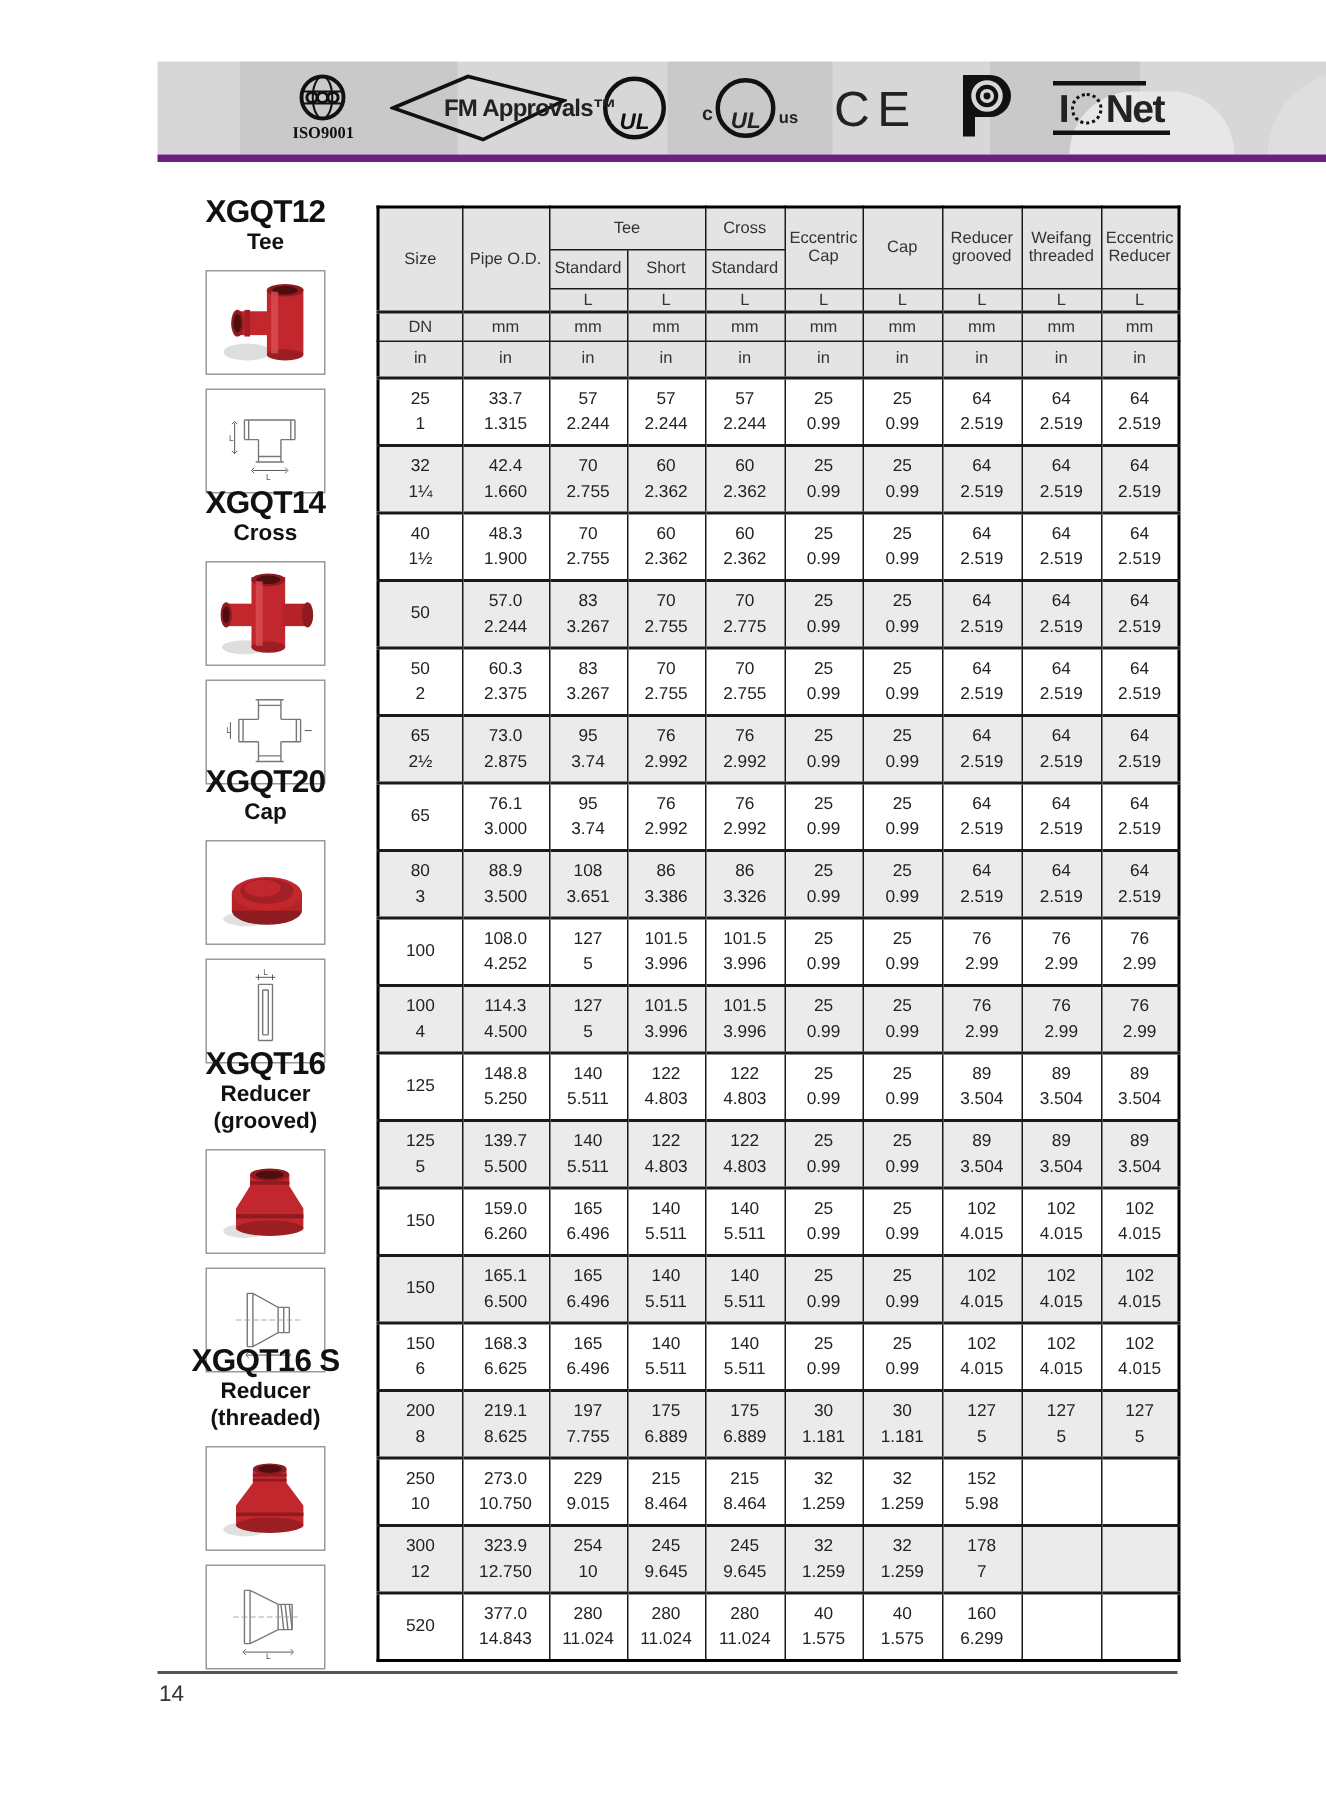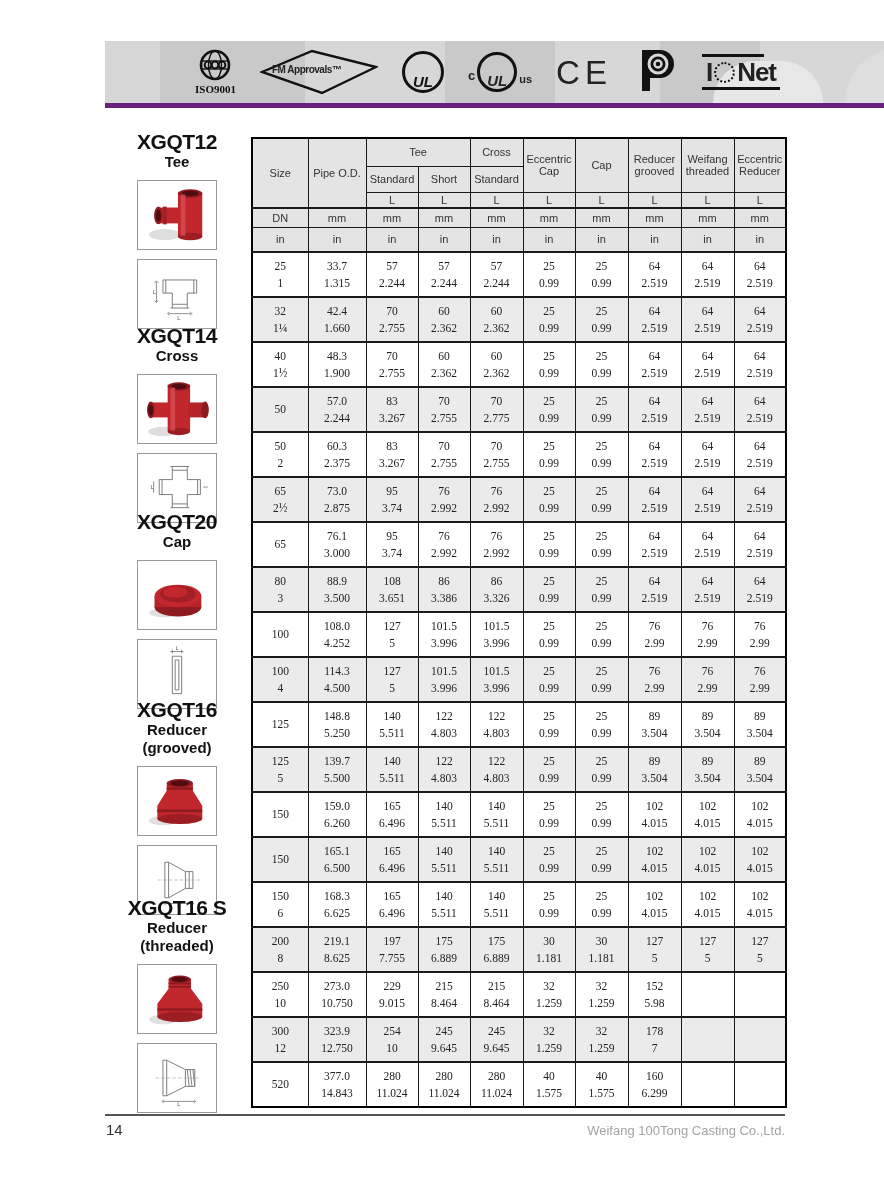--- a/index.html
+++ b/index.html
@@ -8,21 +8,21 @@
 
   
   .banner{position:absolute;left:105px;top:41px;width:779px;height:62px;background:#d7d7d7;overflow:hidden;}
   .banner .patch{position:absolute;top:0;bottom:0;background:#c9c9c9;}
   .banner .dome{position:absolute;bottom:0;background:#e7e7e7;border-radius:60px 60px 0 0;}
   .logo-row{position:absolute;left:90px;top:0;height:62px;display:flex;align-items:center;gap:24px;}
   .logo{display:flex;flex-direction:column;align-items:center;color:#111;}
   .iso-label{font-family:"Liberation Serif",serif;font-weight:bold;font-size:11px;line-height:11px;margin-top:1px;}
   .fm-wrap{position:relative;width:118px;height:46px;}
   .fm-wrap svg{position:absolute;left:0;top:0;}
-  .fm-text{position:absolute;left:12px;top:15px;font-size:10px;font-weight:bold;white-space:nowrap;letter-spacing:-0.5px;text-align:center;}
+  .fm-text{position:absolute;left:36px;top:15px;font-size:16px;font-weight:bold;white-space:nowrap;letter-spacing:-0.5px;text-align:center;}
   .ul-circle{width:36px;height:36px;border:3px solid #111;border-radius:50%;display:flex;align-items:flex-end;justify-content:center;
              font-weight:bold;font-style:italic;font-size:15px;background:transparent;}
   .cul{display:flex;align-items:center;gap:2px;font-weight:bold;}
   .cul .c{font-size:13px;margin-top:6px;}
   .cul .us{font-size:11px;margin-top:14px;}
   .ce{font-size:33px;font-weight:500;letter-spacing:5px;line-height:33px;}
   .iqnet{position:relative;display:flex;align-items:center;padding:5px 4px;}
   .iqnet::before{content:"";position:absolute;top:0;left:0;right:16px;height:3px;background:#111;}
   .iqnet::after{content:"";position:absolute;bottom:0;left:0;right:0;height:3px;background:#111;}
   .iqnet .t{font-weight:bold;font-size:26px;line-height:26px;letter-spacing:-1px;}
@@ -39,21 +39,21 @@
          display:flex;align-items:center;justify-content:center;}
   .p-box svg{width:66px;height:58px;}
 
   
   .datatable{position:absolute;left:251px;top:137px;}
   table{border-collapse:collapse;table-layout:fixed;width:534px;background:#fff;}
   th,td{border:1px solid #1a1a1a;padding:0;text-align:center;vertical-align:middle;}
   thead th{background:#e4e4e4;font-weight:normal;font-size:11px;line-height:12px;color:#333;}
   tr.h-a{height:28px;} tr.h-b{height:26px;} tr.h-c{height:16px;} tr.h-d{height:19px;margin-top:44px;} tr.h-e{height:25px;}
   tr.h-d th{border-top:2px solid #1a1a1a;}
-  tbody tr{height:45px;font-family:Liberation Serif, serif;}
+  tbody tr{height:45px;}
   tbody td{font-size:11.5px;color:#222;border-top:2px solid #1a1a1a;}
   tbody tr.stripe td{background:#ebebeb;}
   td .v{line-height:17px;}
   table{border:2px solid #000;}
 
   
   .footer-line{position:absolute;left:105px;top:1114px;width:680px;border-top:2px solid #555;}
   .page-num{position:absolute;left:106px;top:1121px;font-size:15px;color:#333;}
   .company{position:absolute;left:455px;top:1123px;width:330px;text-align:right;font-size:13px;color:#a3a3a3;}
 </style>
@@ -1123,15 +1123,14 @@
             </td>
             <td></td>
             <td></td>
           </tr>
         </tbody>
     </table>
   </div>
 
   <div class="footer-line"></div>
   <div class="page-num">14</div>
-  <div class="company">Weifang 100Tong Casting Co.,Ltd.</div>
 
 </div>
 
 </body></html>

